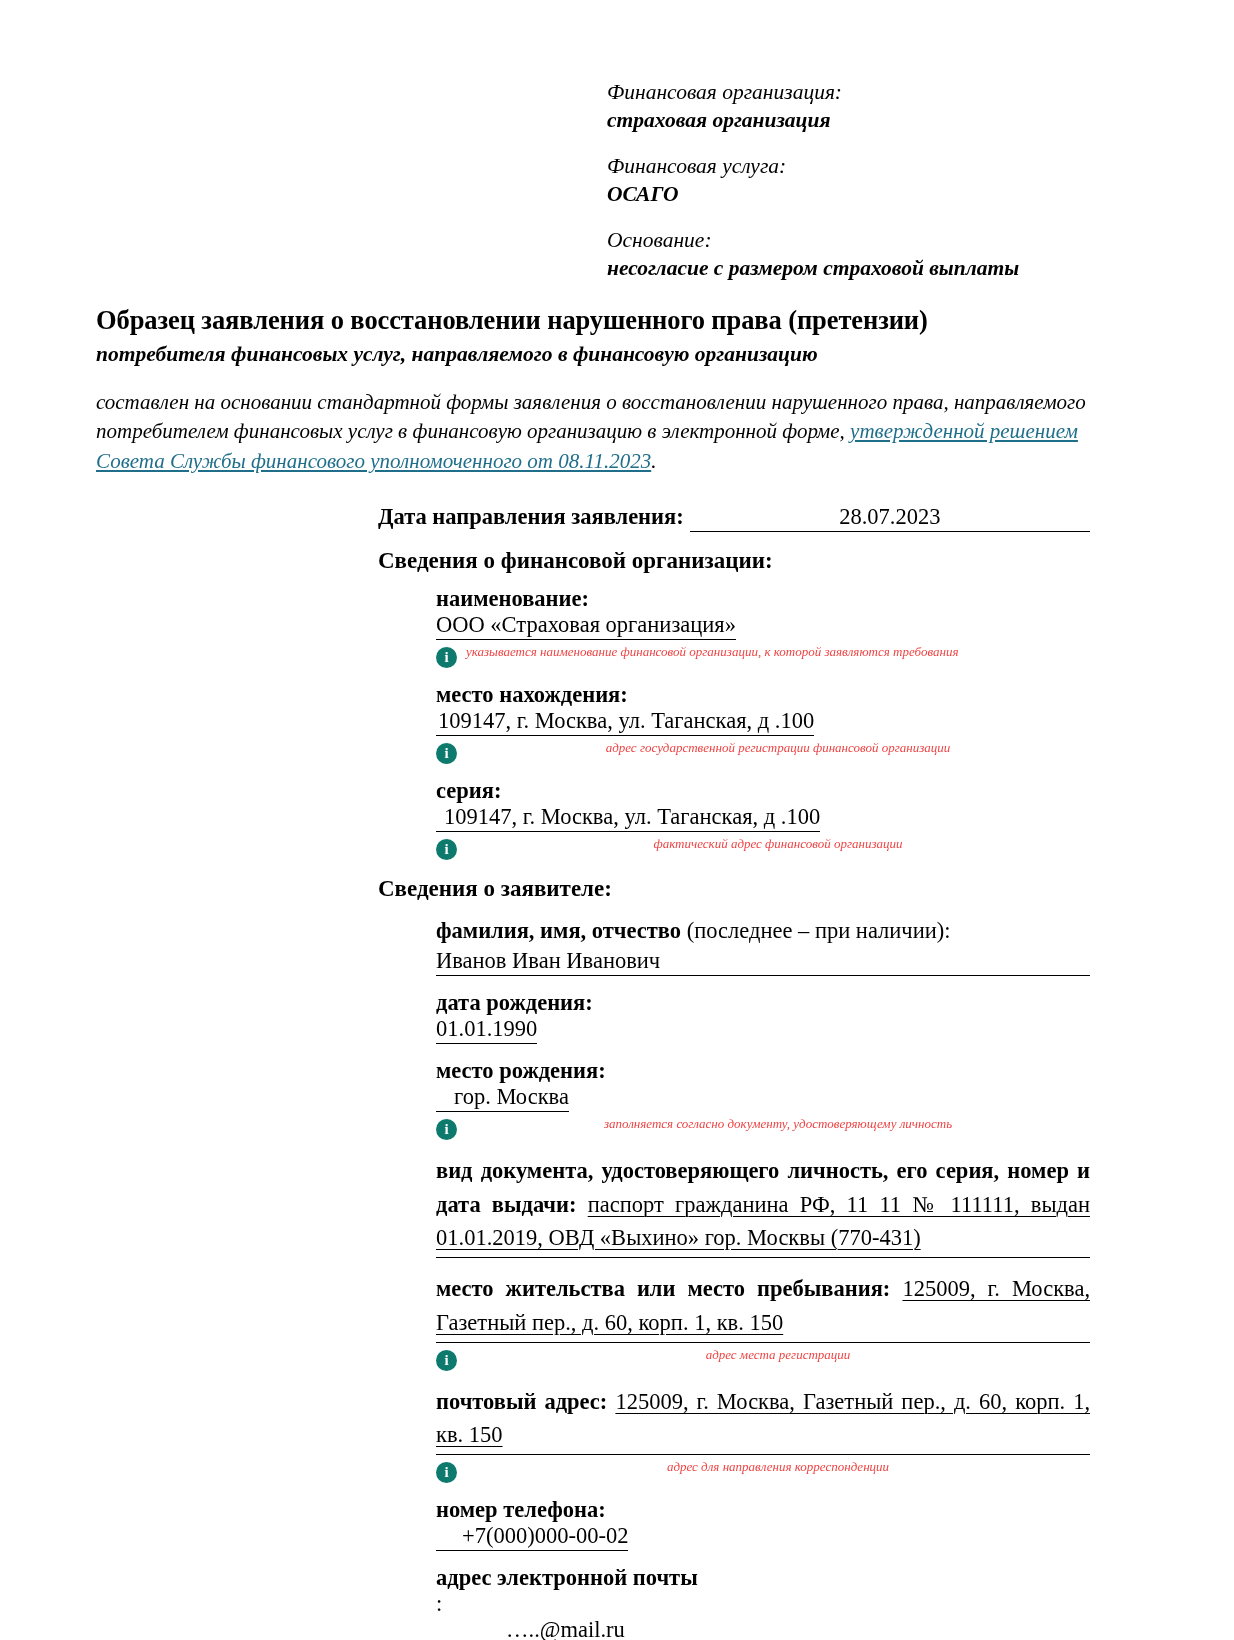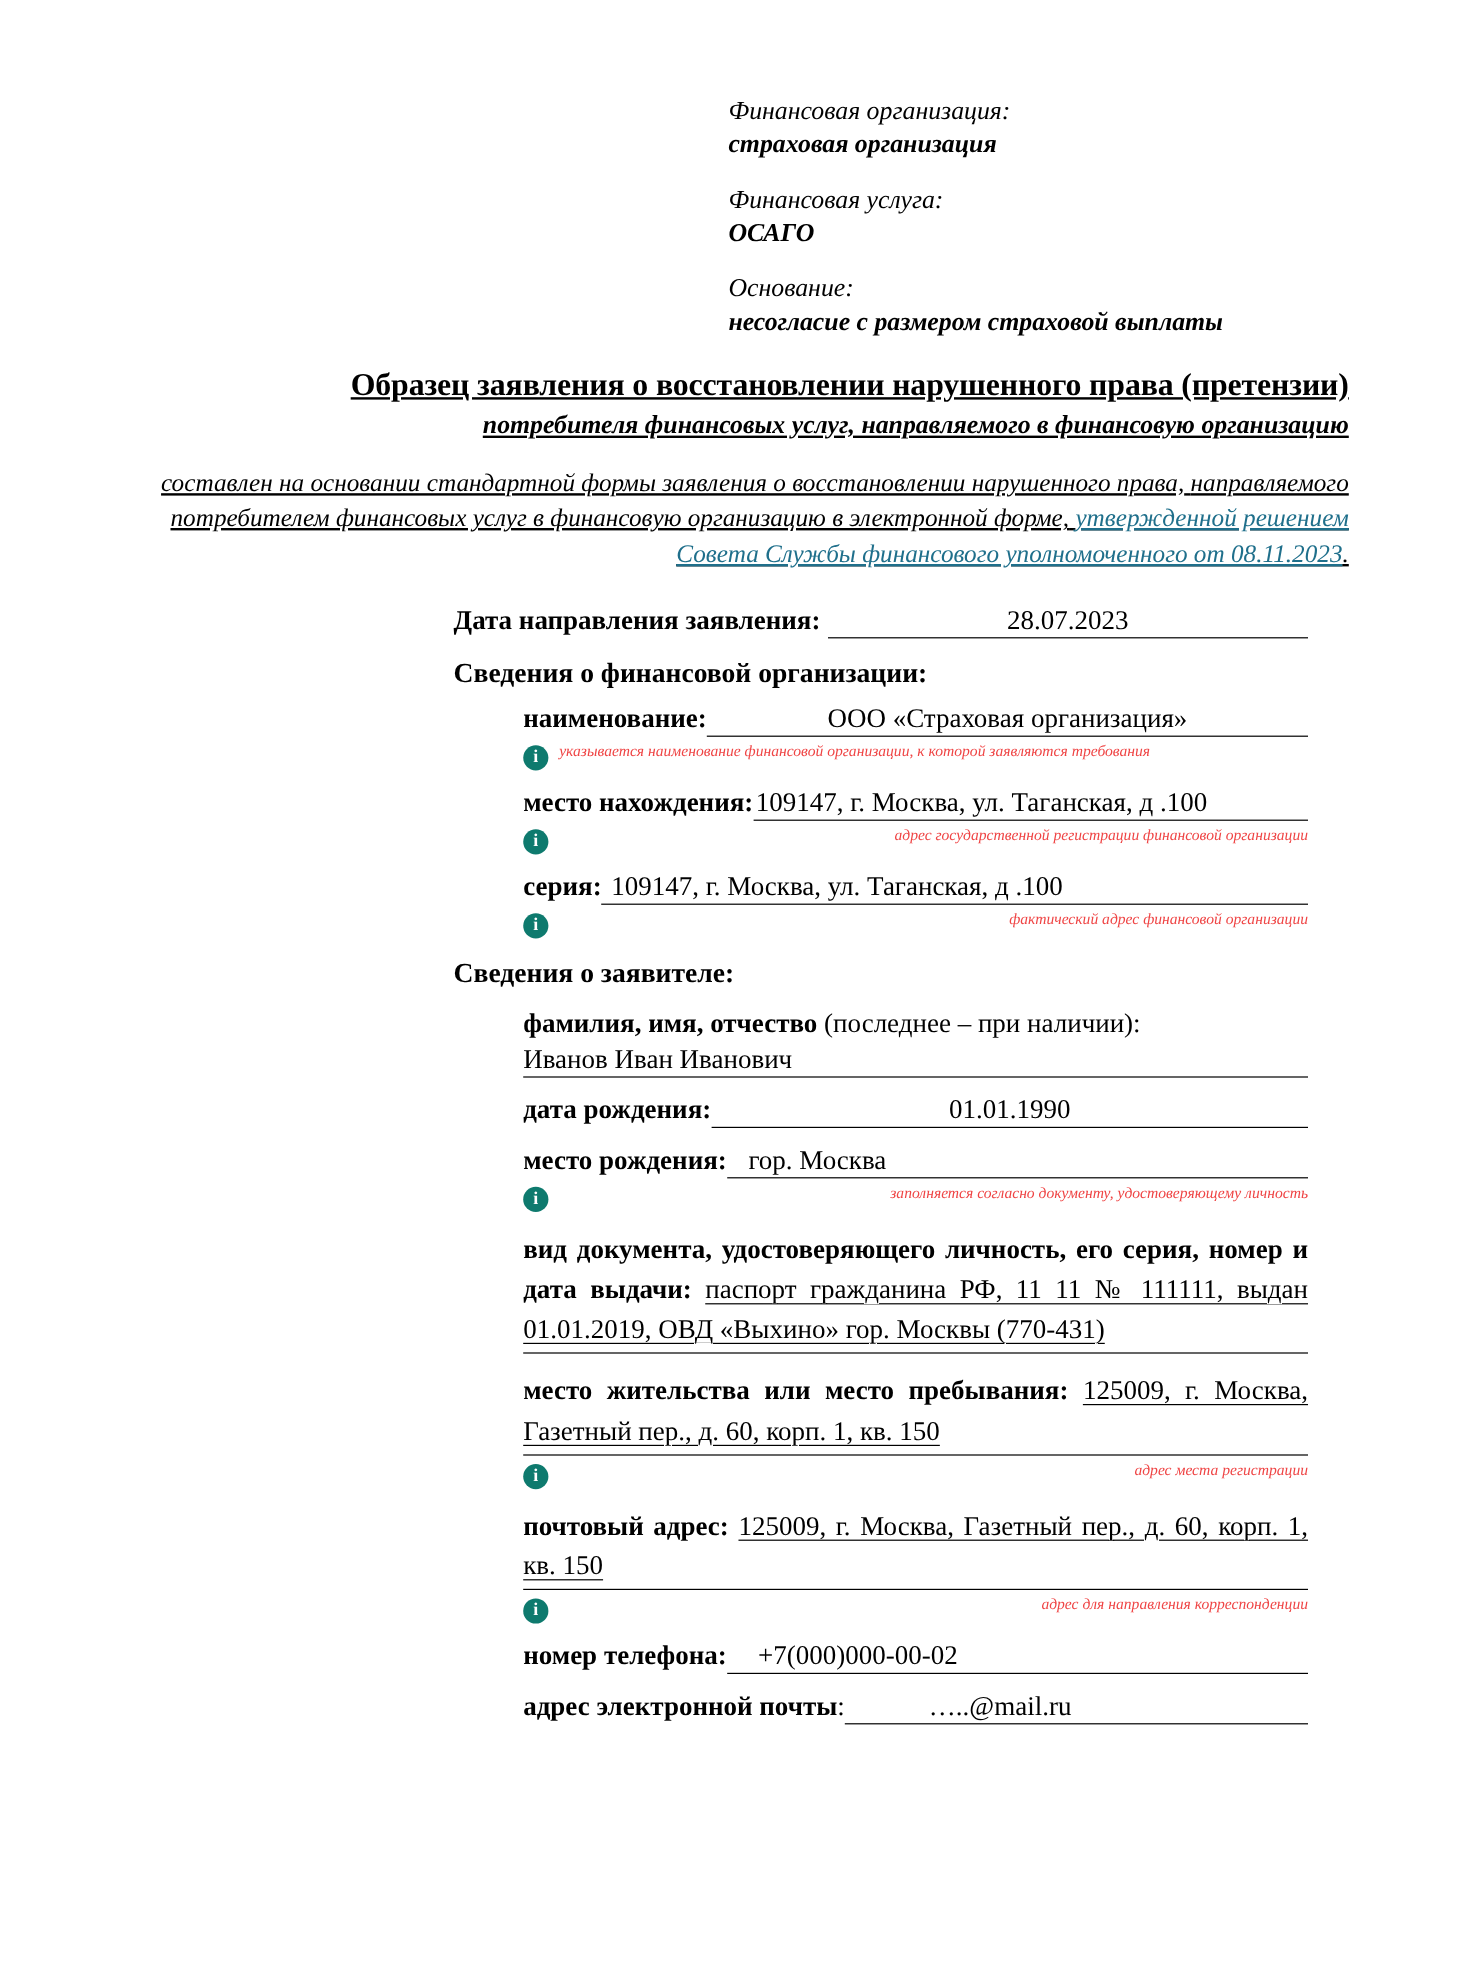--- a/index.html
+++ b/index.html
@@ -39,25 +39,24 @@
   }
   .meta-value {
     font-style: italic;
     font-weight: bold;
     display: block;
   }
 
   
   .titleblock {
     position: absolute;
-    left: 110px;
+    left: 96px;
     top: 305px;
     width: 1014px;
-    text-align: right;
-    text-decoration: underline;
+    text-align: left;
   }
   .doc-title {
     font-size: 26.5px;
     font-weight: bold;
     line-height: 1.2;
     letter-spacing: -0.1px;
   }
   .doc-subtitle {
     font-size: 21.5px;
     font-weight: bold;
@@ -111,20 +110,21 @@
   }
 
   
   .field {
     margin-left: 58px;
     margin-bottom: 14px;
   }
   .field-line {
     display: flex;
     align-items: baseline;
+    flex-direction: column;
   }
   .field-line .lbl {
     font-weight: bold;
     white-space: nowrap;
   }
   .val-underline {
     flex: 1;
     border-bottom: 1.4px solid #000;
     padding-bottom: 1px;
     min-height: 1.15em;
@@ -194,21 +194,21 @@
   }
   .hint-text {
     font-style: italic;
     color: #ef4444;
     font-size: 13px;
     line-height: 1.45;
     text-align: justify;
     text-justify: inter-word;
     flex: 1;
   }
-  .hint-text.nojust { text-align: right; font-style: italic; }
+  .hint-text.nojust { text-align: center; font-style: italic; }
 </style>
 </head>
 <body>
 
 <div class="page">
 
   <div class="meta">
     <div class="meta-group">
       <span class="meta-label">Финансовая организация:</span>
       <span class="meta-value">страховая организация</span>

